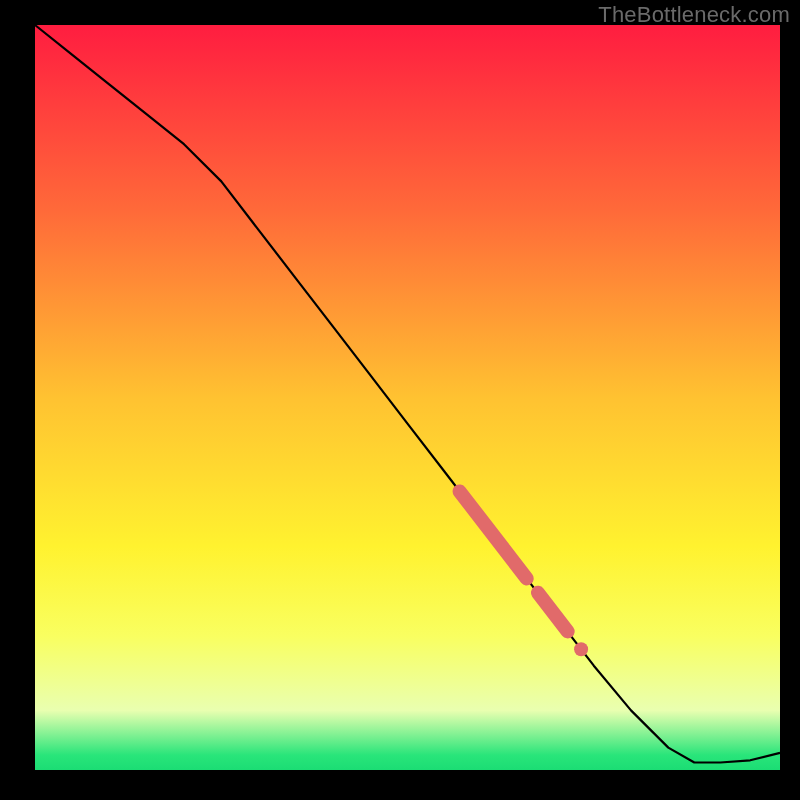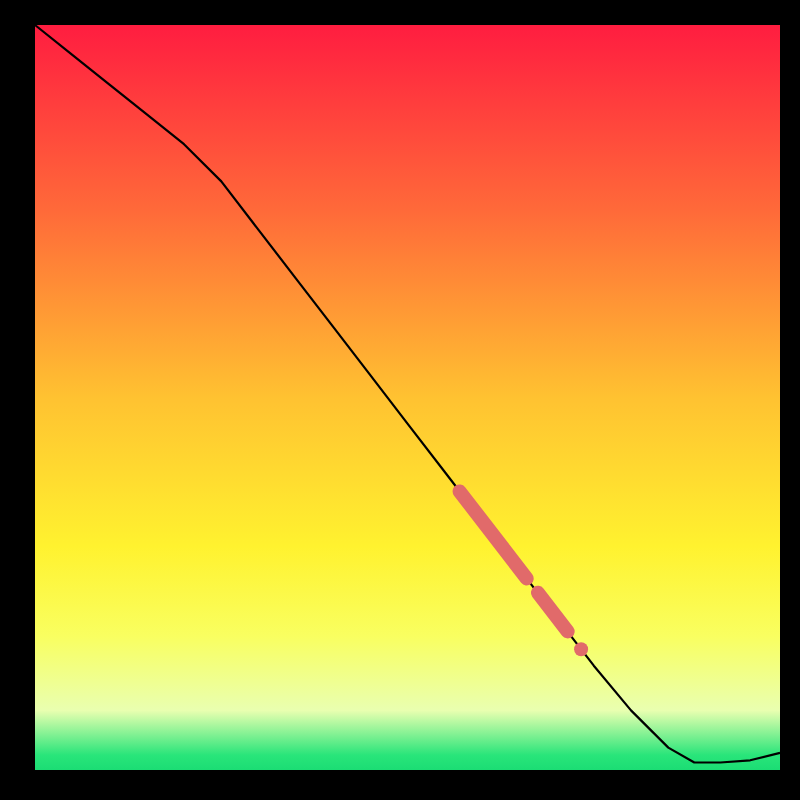--- a/index.html
+++ b/index.html
@@ -50,20 +50,21 @@
     width: 800px;
     height: 800px;
     pointer-events: none;
   }
 </style>
 </head>
 <body>
 
 <div class="frame">
   <div class="plot-area"></div>
+  <div class="watermark">TheBottleneck.com</div>
   <svg class="overlay" viewBox="0 0 800 800">
     <g id="series-layer">
         <path d="M35.0 25.0 L72.3 54.8 L109.5 84.6 L146.8 114.4 L184.0 144.2 L221.3 181.4 L258.5 229.9 L295.8 278.3 L333.0 326.7 L370.3 375.1 L407.5 423.6 L444.8 472.0 L482.0 520.4 L519.3 568.9 L556.5 617.3 L593.8 665.7 L631.0 710.4 L668.3 747.6 L694.3 762.5 L720.4 762.5 L750.2 760.3 L780.0 752.9 " stroke="#000000" stroke-width="2.2" fill="none" stroke-linejoin="round"></path>
         <path d="M459.6 491.4 L526.7 578.5 " stroke="#e16a6a" stroke-width="14" fill="none" stroke-linecap="round"></path>
         <path d="M537.9 592.7 L567.7 631.4 " stroke="#e16a6a" stroke-width="14" fill="none" stroke-linecap="round"></path>
         <circle cx="581.1" cy="649.3" r="7" fill="#e16a6a"></circle>
       </g>
   </svg>
 </div>
 

